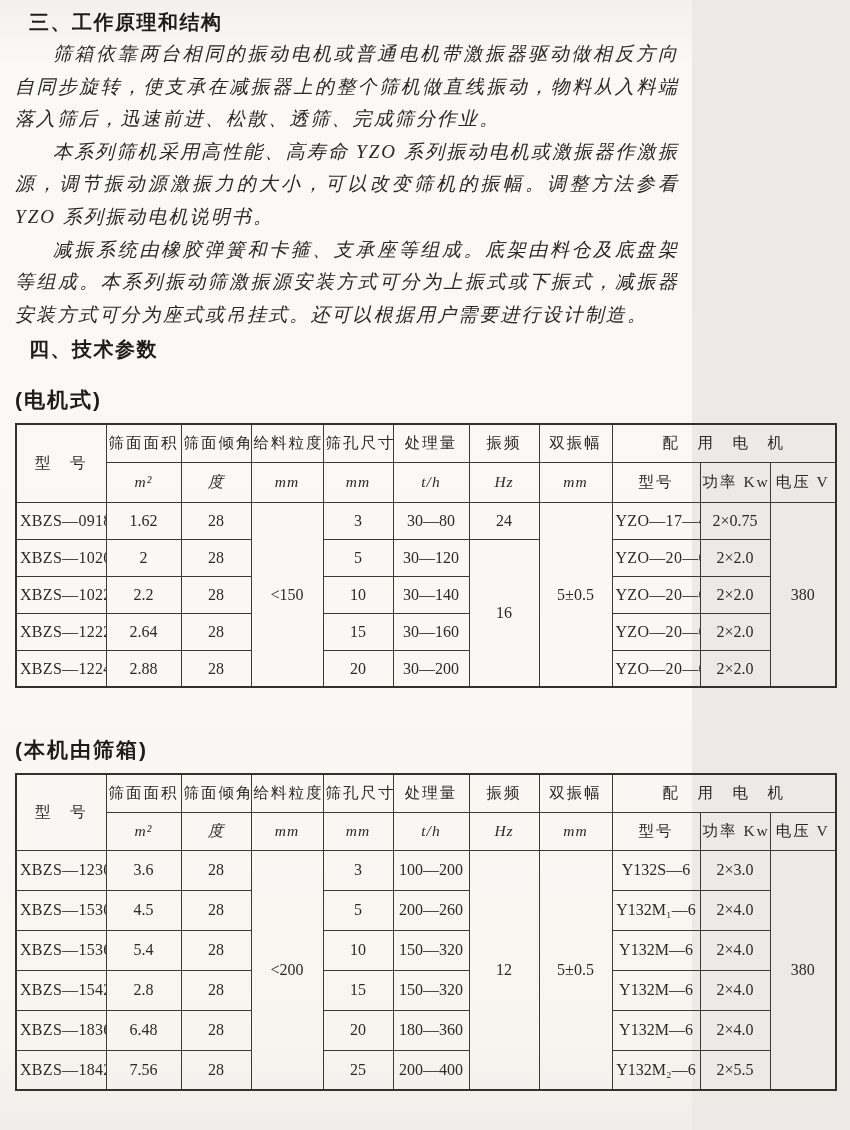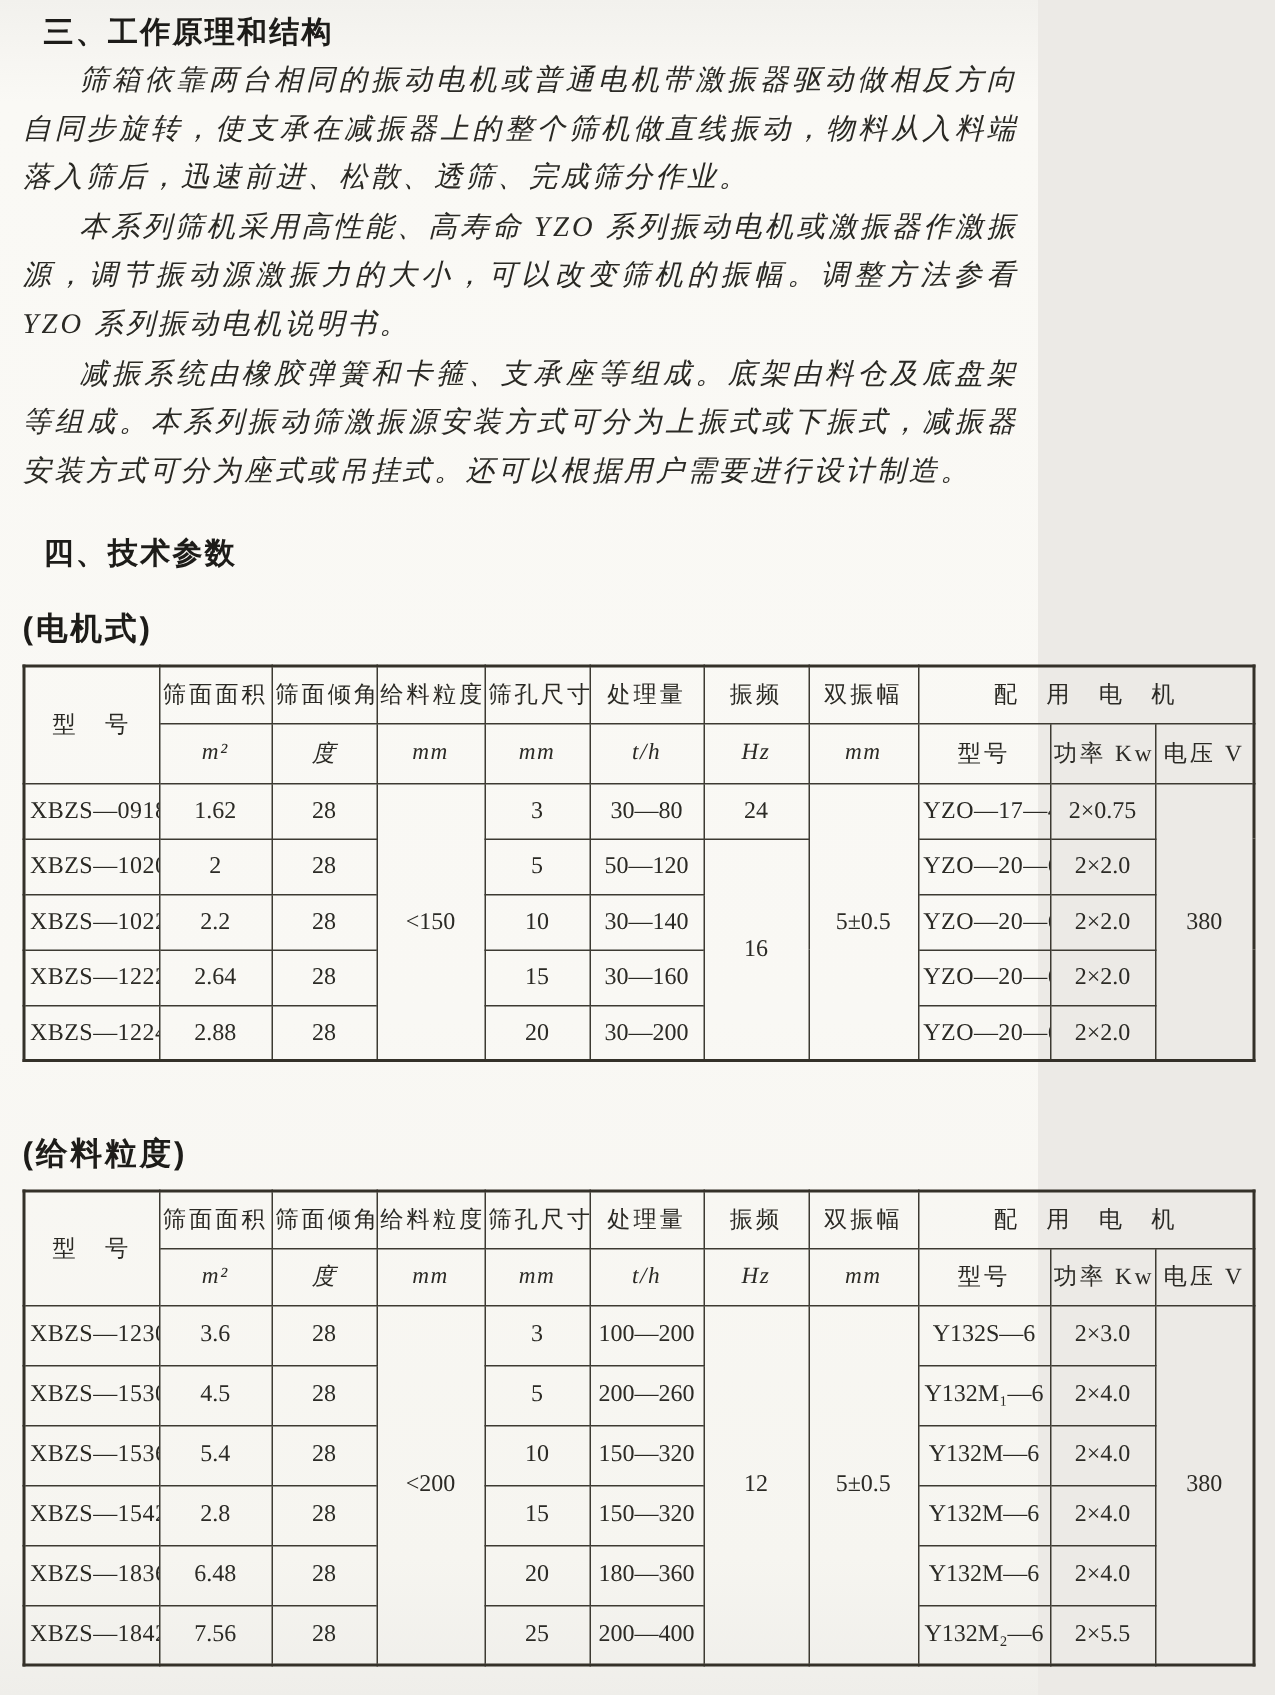--- a/index.html
+++ b/index.html
@@ -13,21 +13,21 @@
   }
   .sec-heading{
     font-family:"Liberation Sans","DejaVu Sans",sans-serif;
     font-weight:bold;font-size:20px;letter-spacing:1.5px;
     margin:0;padding:2px 0 0 14px;height:30px;line-height:28px;color:#1d1c19;
   }
   .para{
     margin:0;font-size:19px;line-height:32.6px;letter-spacing:2.1px;
     text-align:justify;text-indent:2em;color:#2a2924;font-style:italic;
   }
-  .sec-heading2{margin-top:22px;}
+  .sec-heading2{margin-top:2px;}
   .subtitle{
     font-family:"Liberation Sans","DejaVu Sans",sans-serif;
     font-weight:bold;font-size:21px;letter-spacing:2px;
     margin:20px 0 0 0;height:30px;line-height:30px;color:#1d1c19;
   }
   table.spec{
     border-collapse:collapse;table-layout:fixed;width:822px;
     border:2px solid #343129;background:transparent;margin-top:8px;
   }
   table.spec td{
@@ -111,21 +111,21 @@
         <td rowspan="5">5±0.5</td>
         <td class="lft">YZO—17—4</td>
         <td>2×0.75</td>
         <td rowspan="5">380</td>
       </tr>
       <tr>
         <td class="lft">XBZS—1020</td>
         <td>2</td>
         <td>28</td>
         <td>5</td>
-        <td>50—120</td>
+        <td>30—120</td>
         <td rowspan="4">16</td>
         <td class="lft">YZO—20—6</td>
         <td>2×2.0</td>
       </tr>
       <tr>
         <td class="lft">XBZS—1022</td>
         <td>2.2</td>
         <td>28</td>
         <td>10</td>
         <td>30—140</td>
@@ -146,21 +146,21 @@
         <td>2.88</td>
         <td>28</td>
         <td>20</td>
         <td>30—200</td>
         <td class="lft">YZO—20—6</td>
         <td>2×2.0</td>
       </tr>
     </tbody>
   </table>
 
-  <div class="subtitle gap-exciter">(给料粒度)</div>
+  <div class="subtitle gap-exciter">(本机由筛箱)</div>
 
   <table class="spec" id="table-exciter">
     <colgroup>
       <col style="width:90px">
         <col style="width:75px">
         <col style="width:70px">
         <col style="width:72px">
       <col style="width:70px">
         <col style="width:76px">
         <col style="width:70px">

